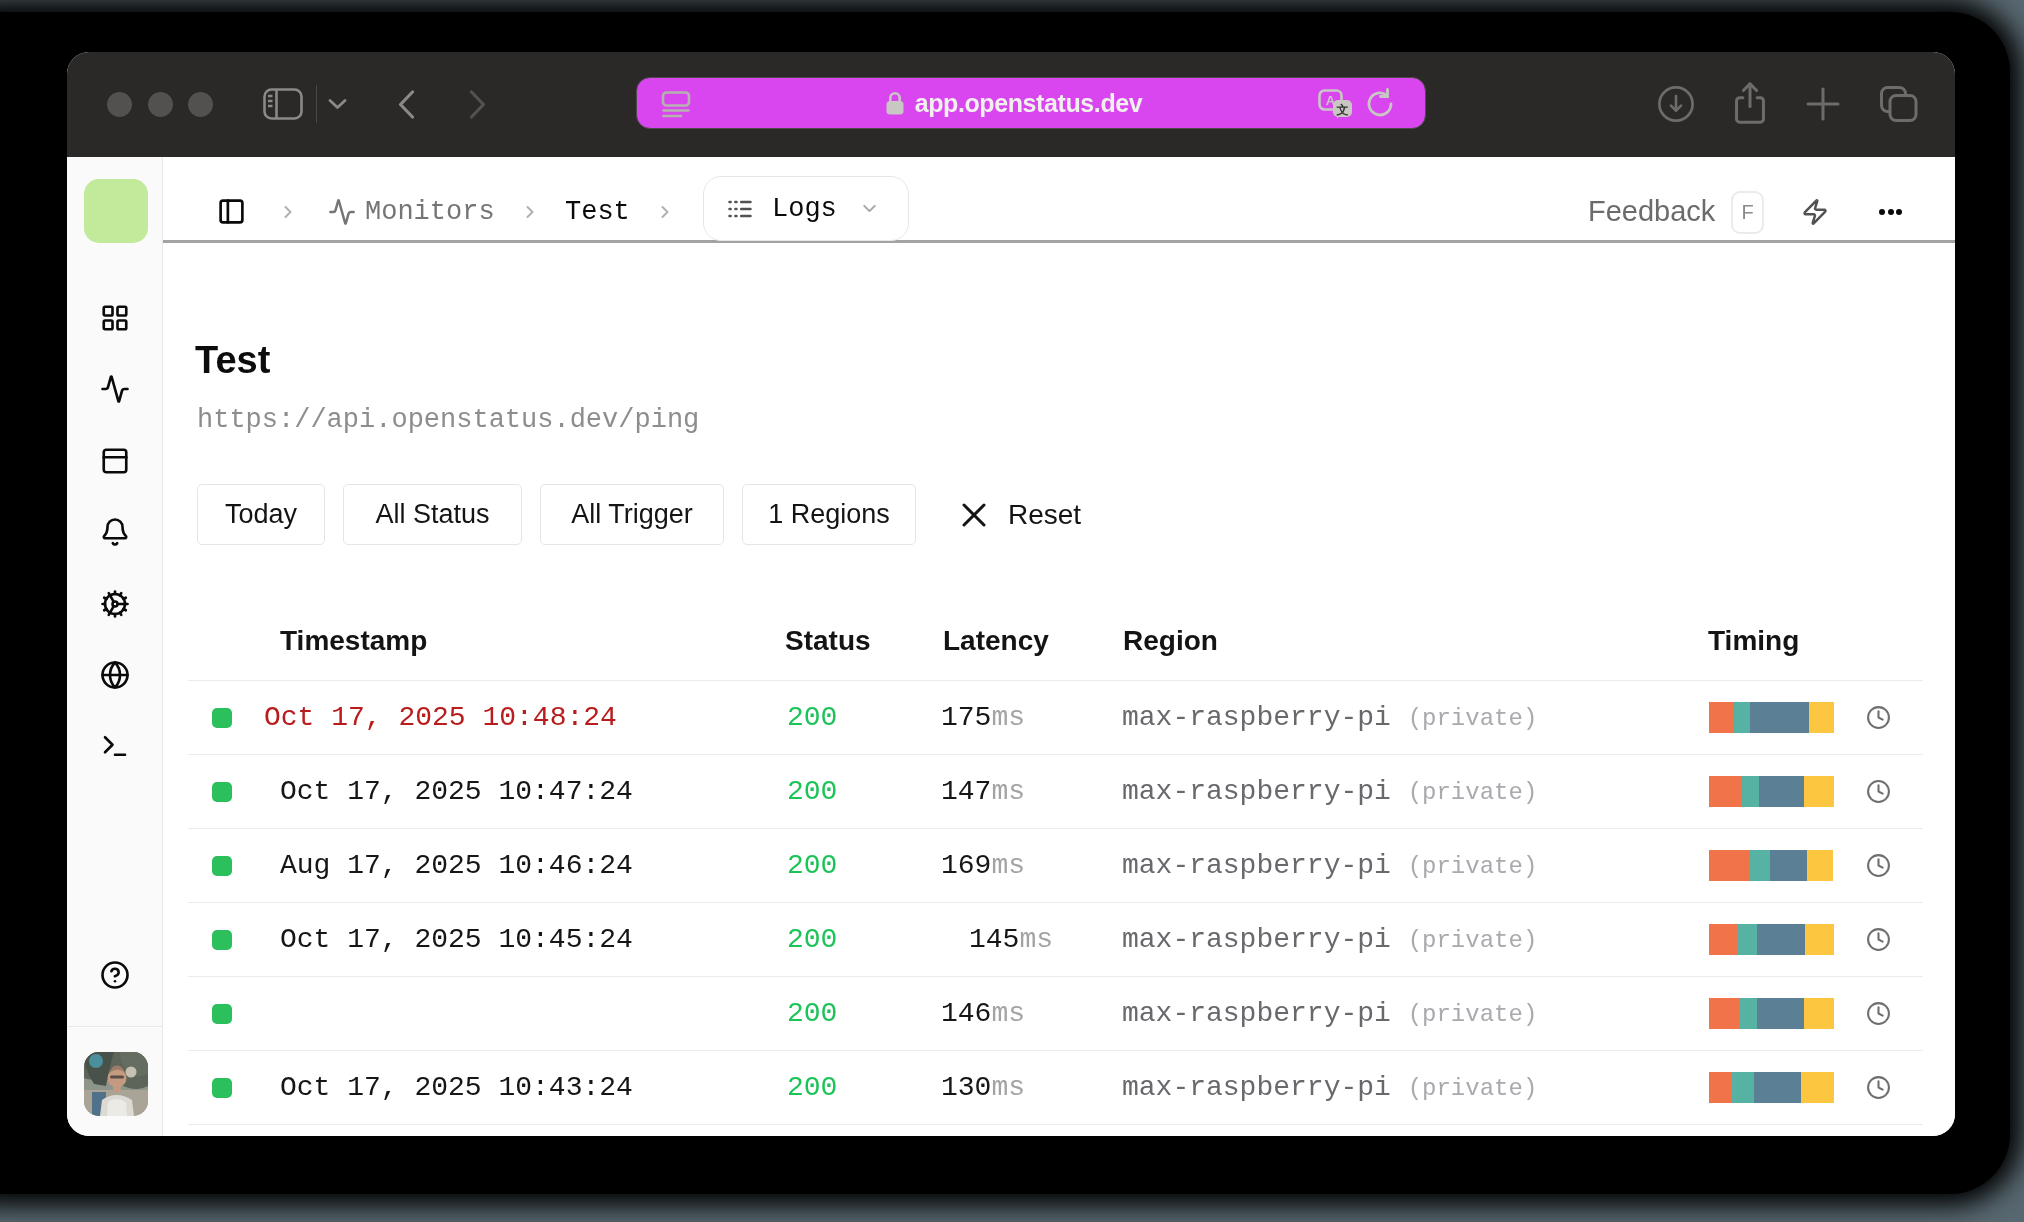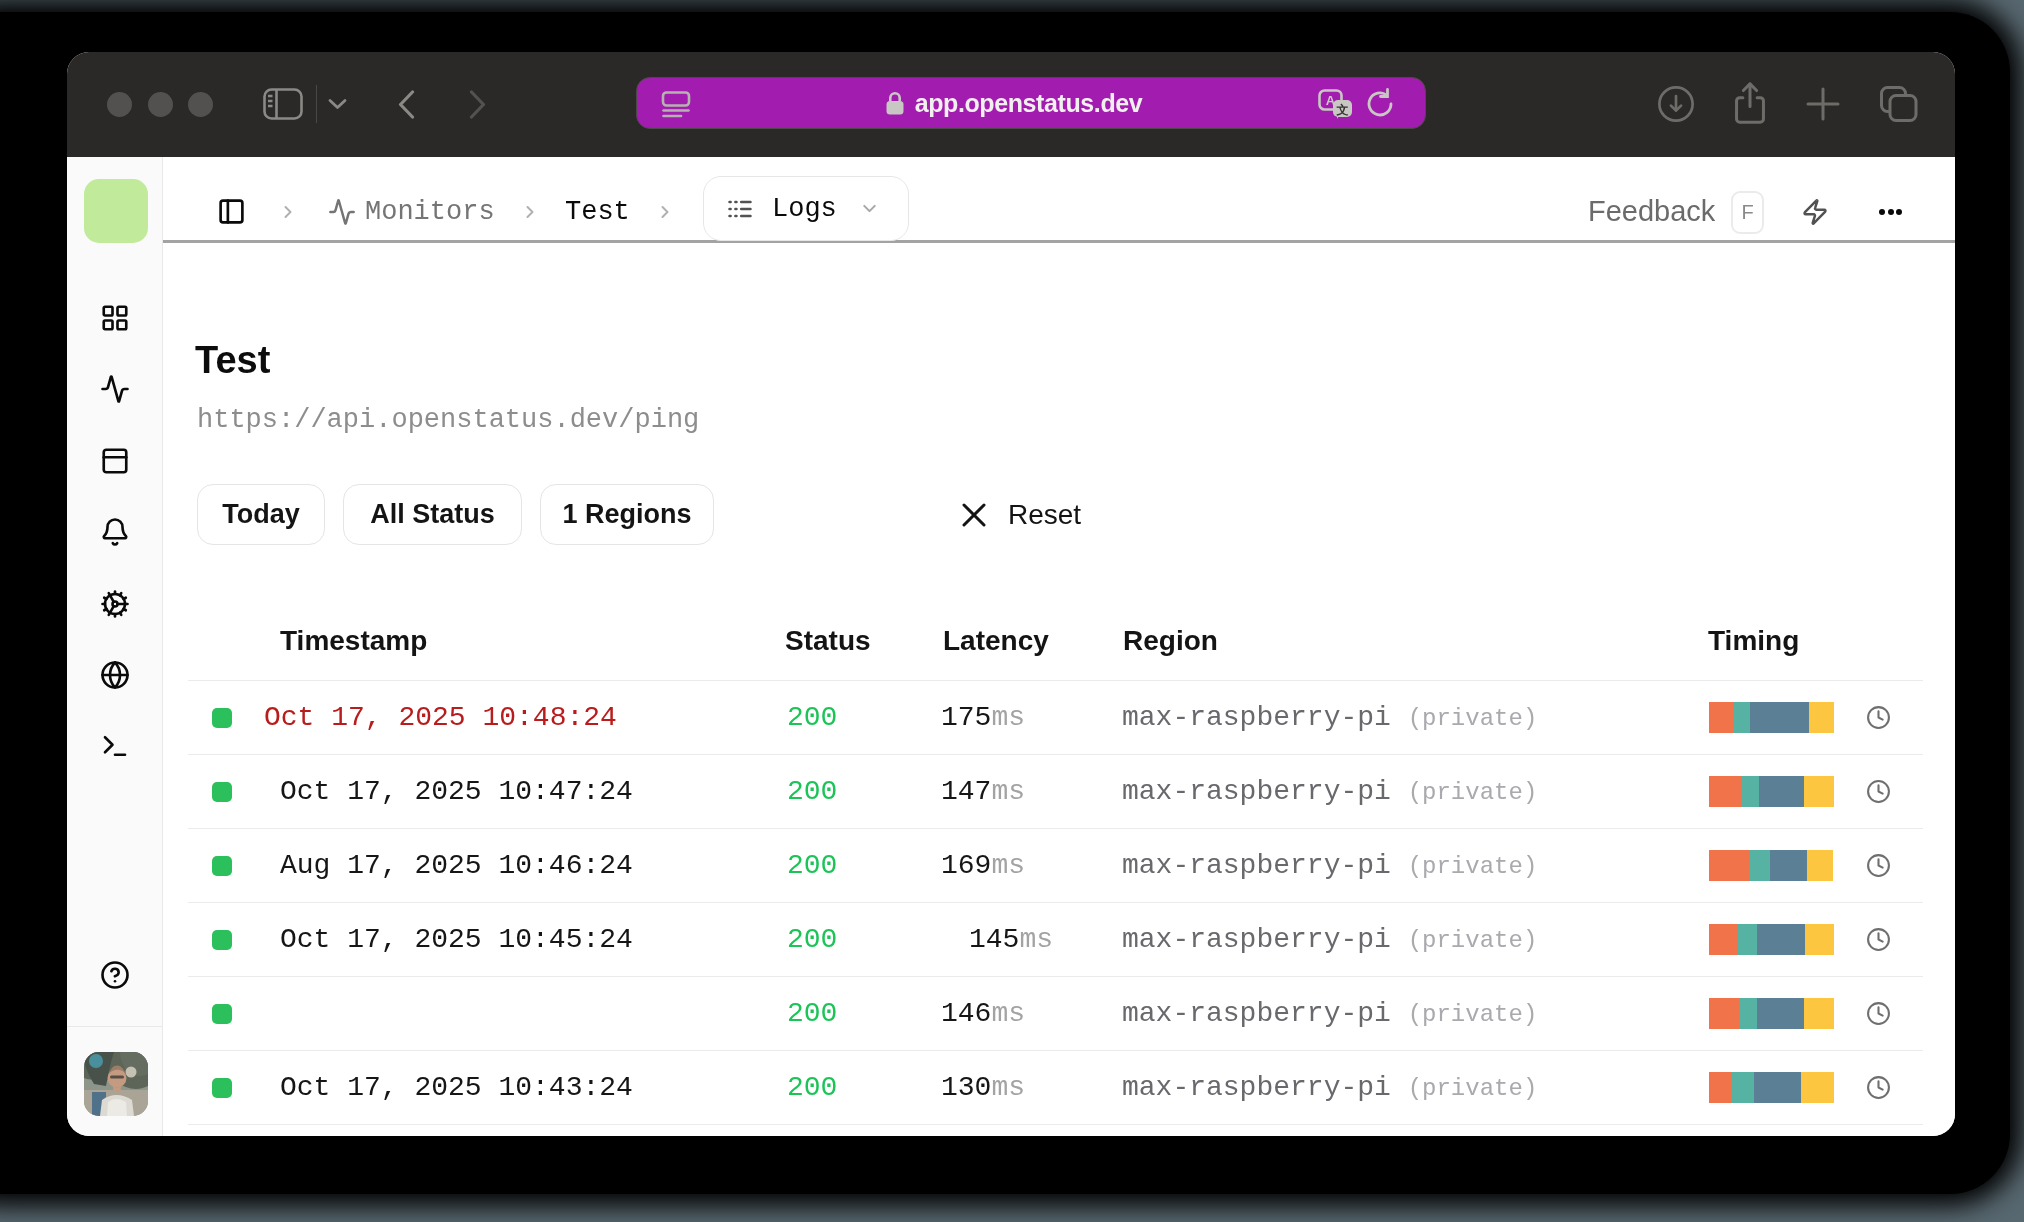--- a/index.html
+++ b/index.html
@@ -11,41 +11,41 @@
   .win {
     position:absolute; left:67px; top:52px; width:1888px; height:1084px;
     background:#fff; border-radius:22px; overflow:hidden;
   }
   .abs { position:absolute; }
   
   .chrome { position:absolute; left:0; top:0; width:1888px; height:105px; background:#2a2927; }
   .dot { position:absolute; width:25px; height:25px; border-radius:50%; background:#535050; top:40px; }
   .urlbar {
     position:absolute; left:569px; top:25px; width:790px; height:52px;
-    background:#a21caf; border:1px solid #4c4a46; border-radius:14px;
+    background:#d946ef; border:1px solid #4c4a46; border-radius:14px;
     display:flex; align-items:center;
   }
   .urltxt { position:absolute; left:0; right:0; top:0; bottom:0; display:flex; align-items:center; justify-content:center;
     color:#f1f0ee; font-size:25px; font-weight:700; letter-spacing:-0.4px; gap:9px; padding-right:36px; }
   
   .sidebar { position:absolute; left:0; top:105px; width:96px; height:979px; background:#fafafa; border-right:1px solid #e9e9e9; }
   .avatar-green { position:absolute; left:17px; top:22px; width:64px; height:64px; border-radius:15px; background:#c1ea9b; }
   .navic { position:absolute; left:33px; width:30px; height:30px; }
   
   .main { position:absolute; left:96px; top:105px; width:1792px; height:979px; background:#fff; }
   .appbar { position:absolute; left:0; top:0; width:1792px; height:86px; border-bottom:3px solid #a3a3a3; }
   .logsbtn { position:absolute; left:540px; top:19px; width:206px; height:65px; border:1px solid #e6e6e6; border-radius:18px;
     display:flex; align-items:center; background:#fff; }
   .fbadge { position:absolute; left:1568px; top:34px; width:33px; height:43px; border:2px solid #ebebeb; border-radius:9px;
     display:flex; align-items:center; justify-content:center; color:#8a8a8a; font-size:20px; }
   
   .h1 { position:absolute; left:32px; top:184px; font-size:38px; font-weight:700; color:#0c0c0c; line-height:1; letter-spacing:0; }
   .url2 { position:absolute; left:34px; top:250px; font-size:27px; color:#8d8d8d; line-height:27px; }
-  .fbtn { height:61px; border:1px solid #e5e5e5; border-radius:16px; background:#fff; display:inline-flex;
-    align-items:center; justify-content:center; font-size:27px; font-weight:700; color:#141414; }
+  .fbtn { height:61px; border:1px solid #e5e5e5; border-radius:5px; background:#fff; display:inline-flex;
+    align-items:center; justify-content:center; font-size:27px; font-weight:400; color:#141414; }
   
   .th { position:absolute; top:470px; font-size:28px; font-weight:700; color:#141414; line-height:28px;text-align:right; }
   .row { position:absolute; left:25px; width:1735px; height:74px; border-bottom:1px solid #ebebeb; }
   .hborder { position:absolute; left:25px; top:523px; width:1735px; height:0; border-bottom:1px solid #ebebeb; }
   .sq { position:absolute; left:24px; top:27px; width:20px; height:20px; border-radius:5px; background:#2bc05c; }
   .cell { position:absolute; font-size:28px; line-height:74px; height:74px; }
   .bar { position:absolute; left:1521px; top:21px; height:31px; display:flex; }
   .clockw { position:absolute; left:1678px; top:24px; }
 </style>
 </head>
@@ -257,20 +257,21 @@
         <div style="width:6px;height:6px;border-radius:50%;background:#0a0a0a"></div>
         <div style="width:6px;height:6px;border-radius:50%;background:#0a0a0a"></div>
         <div style="width:6px;height:6px;border-radius:50%;background:#0a0a0a"></div>
       </div>
     </div>
     <div class="h1">Test</div>
     <div class="url2 mono">https://api.openstatus.dev/ping</div>
     <div class="abs" style="left:34px;top:327px;display:flex;gap:18px">
       <div class="fbtn" style="width:128px">Today</div>
       <div class="fbtn" style="width:179px">All Status</div>
+      <div class="fbtn" style="width:184px">All Trigger</div>
       <div class="fbtn" style="width:174px">1 Regions</div>
     </div>
     <svg class="abs" style="left:791px;top:337.5px" width="40" height="40" viewBox="0 0 24 24" fill="none" stroke="#141414" stroke-width="1.8" stroke-linecap="round" stroke-linejoin="round">
         <path d="M18 6 6 18"></path>
         <path d="m6 6 12 12"></path>
       </svg>
     <div class="abs" style="left:845px;top:343px;font-size:28px;line-height:29px;color:#141414">Reset</div>
 
     <div class="th" style="left:117px">Timestamp</div>
     <div class="th" style="left:622px">Status</div>

